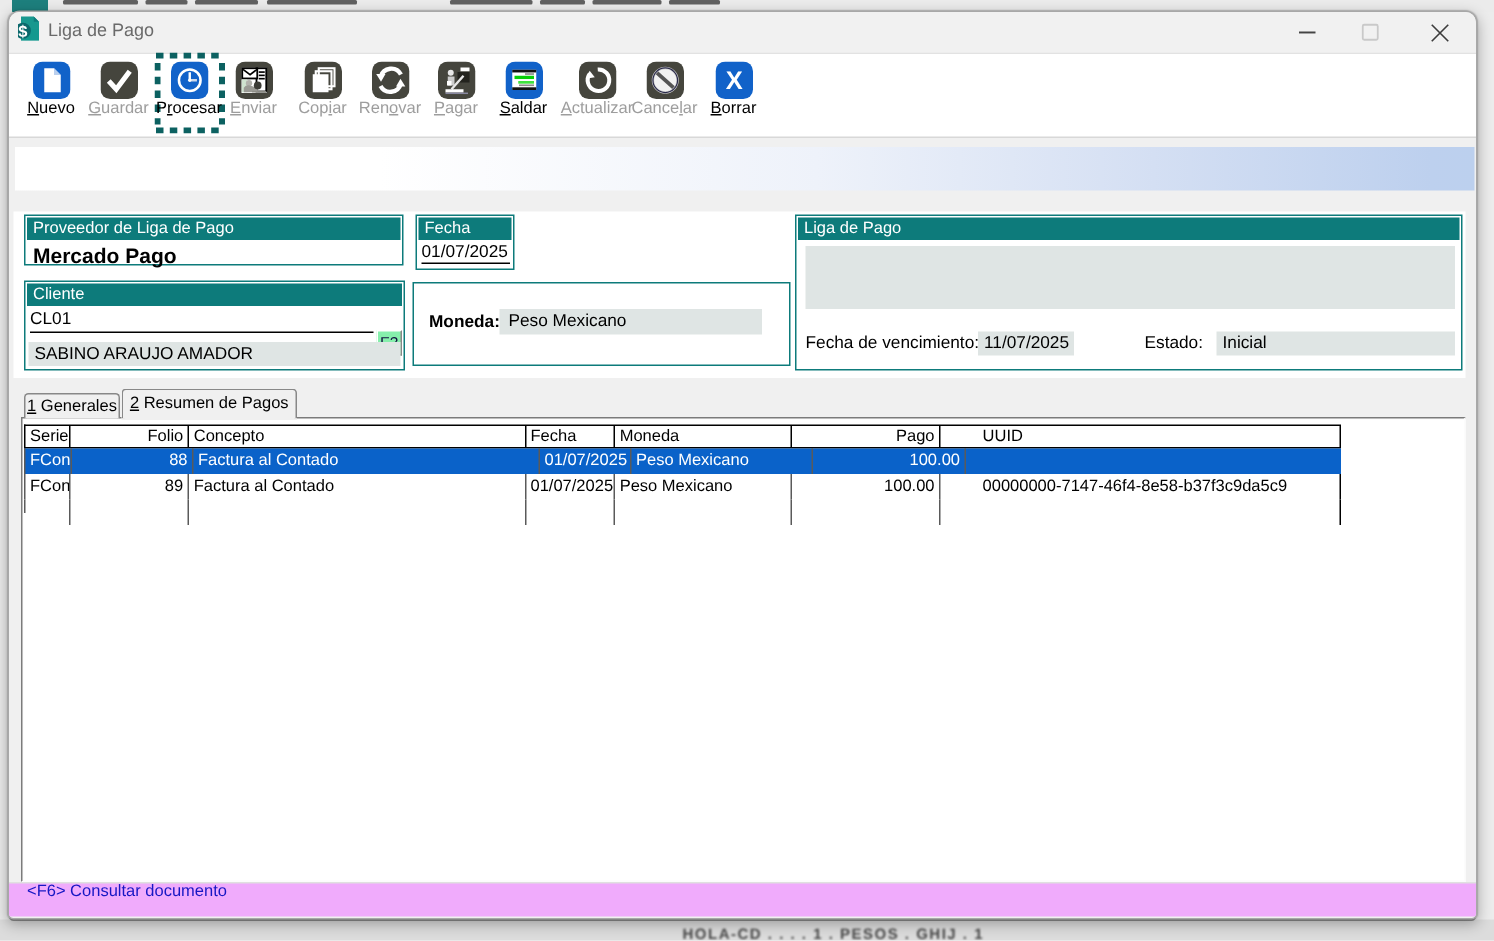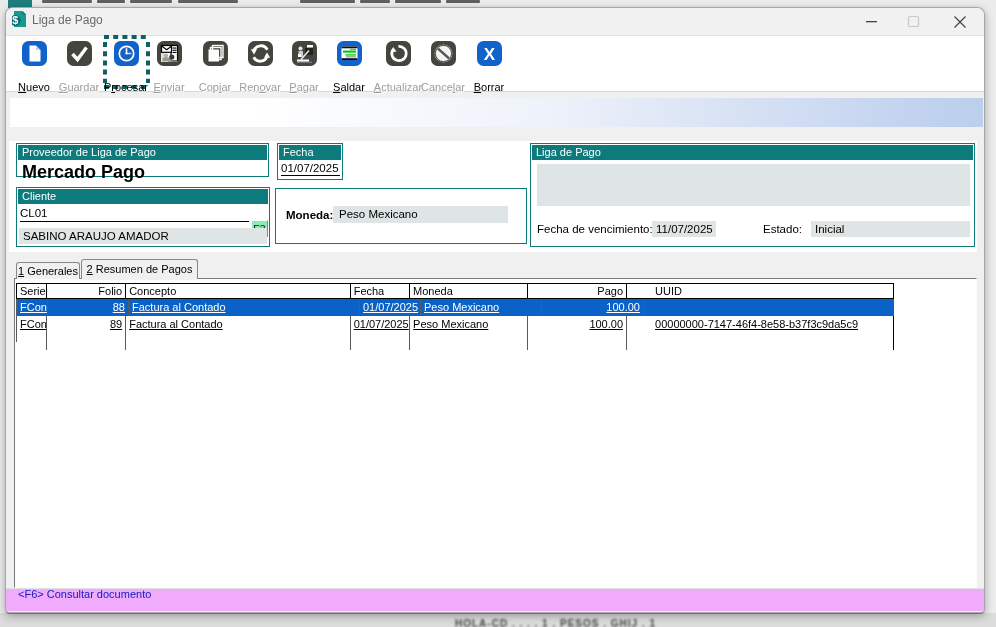--- a/index.html
+++ b/index.html
@@ -20,21 +20,21 @@
 
 
 #titlebar { position:absolute; left:0; top:0; width:100%; height:27px; background:#f1f1f1; }
 #title { position:absolute; left:26px; top:5px; font-size:12px; color:#6a6a6a; }
 .capbtn { position:absolute; top:0; width:46px; height:27px; }
 
 
 #toolbar { position:absolute; left:0; top:27px; width:100%; height:57px; background:#ffffff; border-bottom:1px solid #d8d8d8; border-top:1px solid #e2e2e2; }
 .tbtn { position:absolute; top:5px; height:48px; text-align:center; }
 .tbtn .ticon { display:block; margin:0 auto; }
-.tbtn .tlab { display:block; margin-top:15px; font-size:11px; color:#000; white-space:nowrap; }
+.tbtn .tlab { display:block; margin-top:0; font-size:11px; color:#000; white-space:nowrap; }
 .tbtn.dis .tlab { color:#9d9d9d; text-shadow:1px 1px 0 #fdfdfd; }
 #focusbox { position:absolute; left:97px; top:-1px; }
 
 
 #gradbar { position:absolute; left:4px; top:90px; width:973px; height:29px;
   background:linear-gradient(to right, #ffffff 0%, #ffffff 25%, #eef2fa 55%, #d4dff3 78%, #bdd0ee 97%, #bcd0ee 100%); }
 
 
 #form { position:absolute; left:3px; top:133px; width:968px; height:111px; background:#ffffff; }
 .gbox { position:absolute; border:1.6px solid #0d7b7b; background:#fff; }
@@ -50,21 +50,21 @@
   border-top:1px solid #7b7b7b; border-left:1px solid #7b7b7b; border-right:1px solid #fcfcfc; border-bottom:1px solid #fcfcfc;
   box-shadow:inset 1px 1px 0 #fdfdfd; }
 
 
 #grid { position:absolute; left:1px; top:4px; width:878px; font-size:11px; }
 .grow { display:flex; }
 .gcell { border-right:1px solid #5a5a5a; padding:0 3px; white-space:nowrap; overflow:hidden; }
 .ghdr .gcell { border-right:1px solid #000; height:14px; line-height:14px; }
 .ghdr { border-top:1px solid #000; border-bottom:1px solid #000; border-left:1px solid #000; }
 .gbody { border-left:1px solid #5a5a5a; }
-.gbody .gcell { height:17px; line-height:17px;text-decoration:underline; }
+.gbody .gcell { height:17px; line-height:17px; }
 .sel { background:#0a62c9; color:#fff; }
 .c0 { width:31px; } .c1 { width:81px; text-align:right; } .c2 { width:231px; }
 .c3 { width:61px; } .c4 { width:121px; } .c5 { width:102px; text-align:right; } .c6 { width:249px; border-right:1px solid #000;margin-left:25px; }
 
 
 #status { position:absolute; left:0px; top:580px; width:100%; height:23px; background:#f0abfc; border-top:1px solid #e0e0e0; }
 #status span { position:absolute; left:12px; top:-1px; font-size:11px; color:#1717c4; }
 </style>
 </head>
 <body>
@@ -222,21 +222,21 @@
           <rect width="25" height="25" rx="6.5" fill="#1162c9"></rect>
           <text x="12.5" y="18.5" font-size="17" font-weight="bold" fill="#fff" text-anchor="middle" font-family="Liberation Sans">X</text>
         </svg>
       <span class="tlab"><u>B</u>orrar</span>
     </div>
   </div>
   <div id="gradbar"></div>
   <div id="form">
     <div class="gbox" style="left:7px;top:2px;width:253px;height:34px">
       <div class="ghead">Proveedor de Liga de Pago</div>
-      <div class="abs" style="left:5px;top:18px;font-size:18px;font-weight:bold">Mercado Pago</div>
+      <div class="abs" style="left:5px;top:18px;font-size:14px;font-weight:bold">Mercado Pago</div>
     </div>
     <div class="gbox" style="left:268px;top:2px;width:66px;height:37px">
       <div class="ghead">Fecha</div>
       <div class="abs" style="left:3px;top:18px;width:59px;font-size:11.5px;border-bottom:1.5px solid #000;padding-bottom:1px">01/07/2025</div>
     </div>
     <div class="gbox" style="left:7px;top:46px;width:254px;height:60px">
       <div class="ghead">Cliente</div>
       <div class="abs" style="left:3px;top:19px;width:229px;font-size:11.5px;border-bottom:1.5px solid #000;padding-bottom:2px">CL01</div>
       <div class="abs" style="left:234px;top:32px;width:17px;height:17px;background:#86efac;border-top:1px solid #fff;border-left:1px solid #fff;border-right:1.5px solid #888;border-bottom:1.5px solid #888;font-size:10.5px;text-align:center;line-height:16px;color:#101040">F3</div>
       <div class="graybox" style="left:2px;top:40px;width:248px;height:16px;line-height:16px;padding-left:4px;font-size:11.5px">SABINO ARAUJO AMADOR</div>

